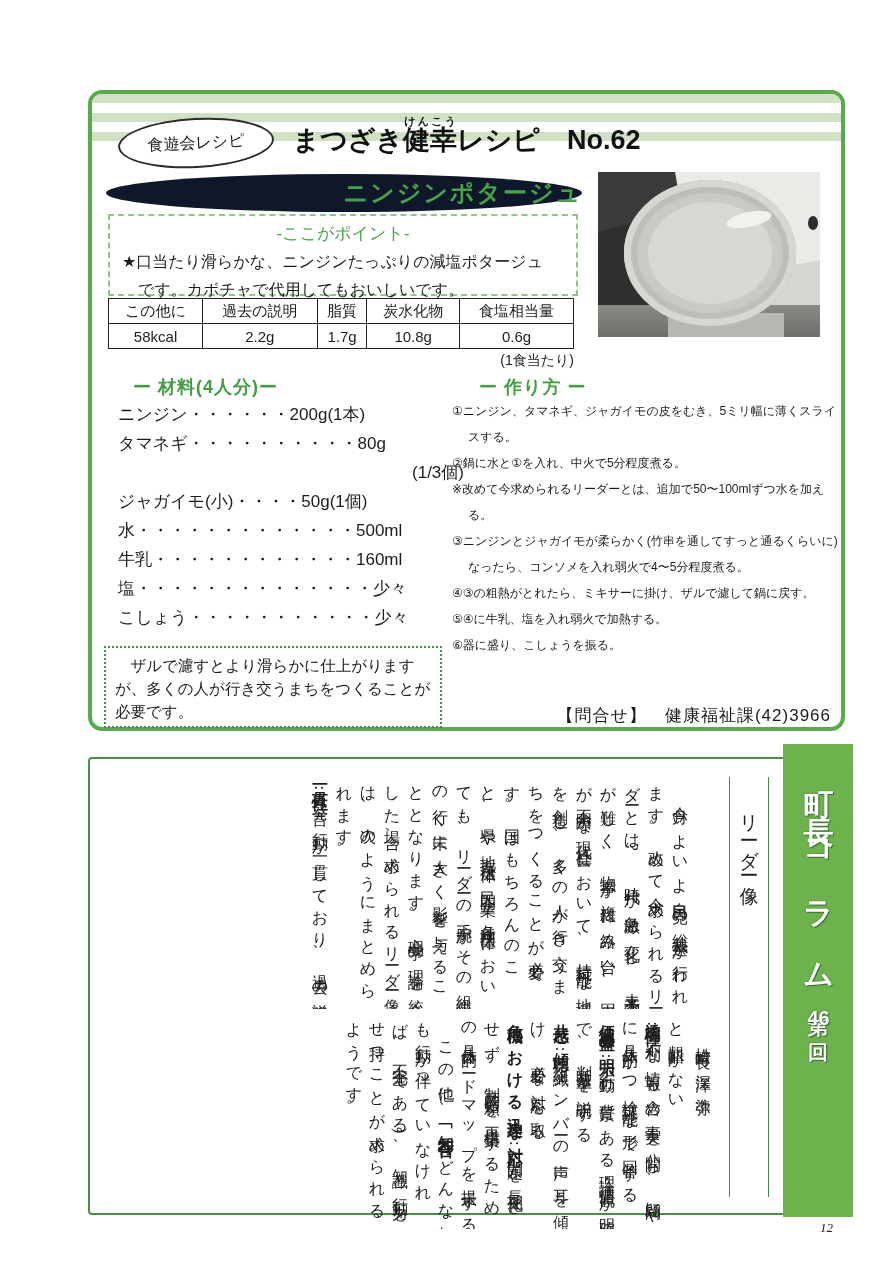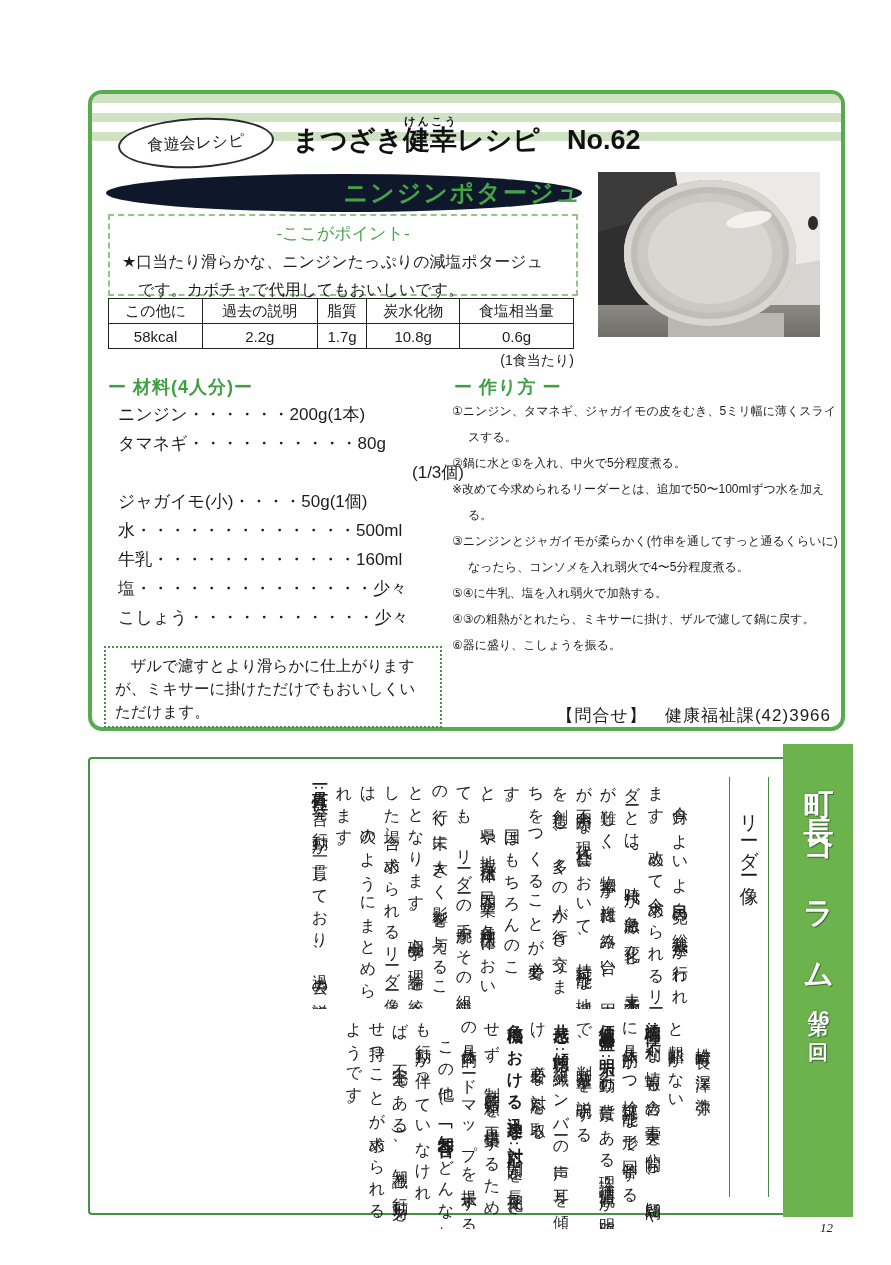--- a/index.html
+++ b/index.html
@@ -26,21 +26,21 @@
          box-sizing:border-box;padding:4px 12px;background:#fff;}
   .point-head{text-align:center;color:#46a348;font-size:17px;margin:2px 0 3px 0;}
   .point-body{font-size:16px;line-height:28px;white-space:pre-line;}
 
   
   .nutri{position:absolute;left:16px;top:204px;width:466px;border-collapse:collapse;}
   .nutri th,.nutri td{border:1.6px solid #222;font-size:15px;font-weight:normal;
                       text-align:center;height:24px;padding:0 2px;}
   .per-serving{position:absolute;left:16px;top:258px;width:466px;text-align:right;font-size:14px;}
 
-  .sec-head{position:absolute;top:281px;font-size:18px;font-weight:bold;color:#3f9f42;letter-spacing:1px;}
+  .sec-head{position:absolute;top:281px;font-size:18px;font-weight:bold;color:#3f9f42;letter-spacing:1px;margin-left:25px;}
   .mat-head{left:16px;}
   .cook-head{left:362px;}
 
   .ingredients{position:absolute;left:26px;top:306px;width:346px;font-size:17px;line-height:29px;}
   .ing-line{white-space:nowrap;}
   .ing-line.right{text-align:right;}
 
   .steps{position:absolute;left:360px;top:304px;width:396px;font-size:12px;line-height:26px;}
   .step{padding-left:16px;text-indent:-16px;}
 
@@ -158,26 +158,26 @@
         <div class="ing-line">水・・・・・・・・・・・・・500ml</div>
         <div class="ing-line">牛乳・・・・・・・・・・・・160ml</div>
         <div class="ing-line">塩・・・・・・・・・・・・・・少々</div>
         <div class="ing-line">こしょう・・・・・・・・・・・少々</div>
       </div>
     <div class="steps">
         <div class="step">①ニンジン、タマネギ、ジャガイモの皮をむき、5ミリ幅に薄くスライスする。</div>
         <div class="step">②鍋に水と①を入れ、中火で5分程度煮る。</div>
         <div class="step">※改めて今求められるリーダーとは、追加で50〜100mlずつ水を加える。</div>
         <div class="step">③ニンジンとジャガイモが柔らかく(竹串を通してすっと通るくらいに)なったら、コンソメを入れ弱火で4〜5分程度煮る。</div>
+        <div class="step">④③の粗熱がとれたら、ミキサーに掛け、ザルで濾して鍋に戻す。</div>
         <div class="step">⑤④に牛乳、塩を入れ弱火で加熱する。</div>
-        <div class="step">④③の粗熱がとれたら、ミキサーに掛け、ザルで濾して鍋に戻す。</div>
         <div class="step">⑥器に盛り、こしょうを振る。</div>
       </div>
 
-    <div class="tip">　ザルで濾すとより滑らかに仕上がりますが、ミキサーに掛けただけでもおいしくいただけます。</div>
+    <div class="tip">　ザルで濾すとより滑らかに仕上がりますが、多くの人が行き交うまちをつくることが必要です。</div>
     <div class="contact">【問合せ】　健康福祉課(42)3966</div>
   </section>
 
   <section class="column-box">
     <div class="banner">
       <div class="banner-text"><span class="banner-title">町長コラム</span><span class="banner-ep"><span>第</span><span class="tcy">46</span><span>回</span></span></div>
     </div>
 
     <div class="col-title">
       <div class="vtext">リーダー像</div>

